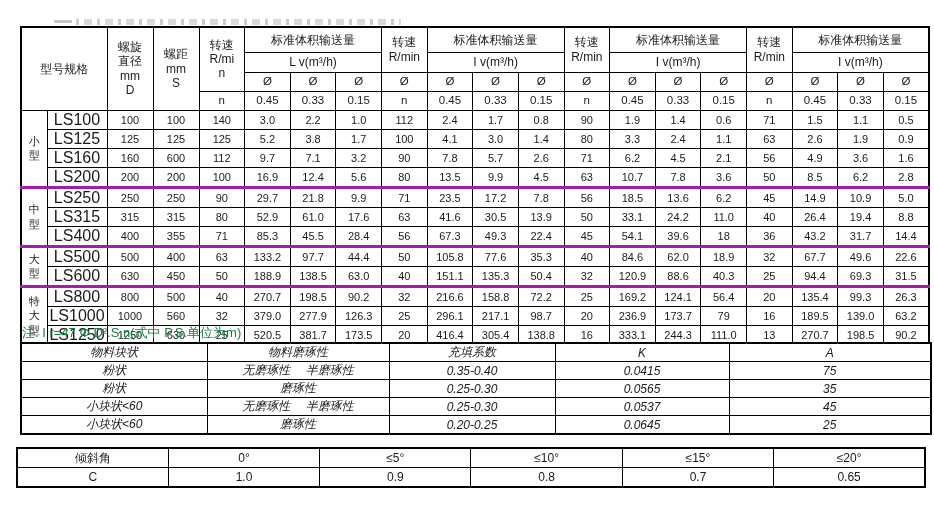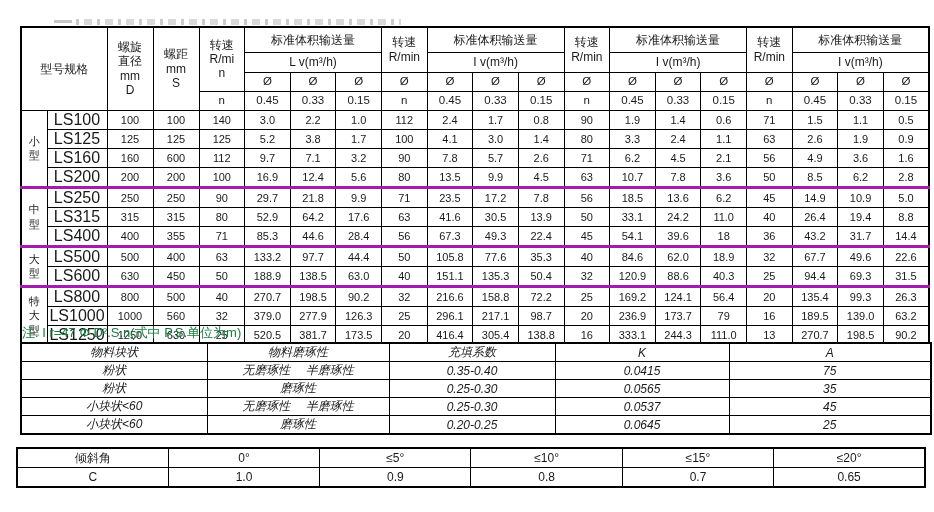--- a/index.html
+++ b/index.html
@@ -219,42 +219,42 @@
           <td>14.9</td>
           <td>10.9</td>
           <td>5.0</td>
         </tr>
         <tr>
           <td class="model">LS315</td>
           <td>315</td>
           <td>315</td>
           <td>80</td>
           <td>52.9</td>
-          <td>64.2</td>
+          <td>61.0</td>
           <td>17.6</td>
           <td>63</td>
           <td>41.6</td>
           <td>30.5</td>
           <td>13.9</td>
           <td>50</td>
           <td>33.1</td>
           <td>24.2</td>
           <td>11.0</td>
           <td>40</td>
           <td>26.4</td>
           <td>19.4</td>
           <td>8.8</td>
         </tr>
         <tr>
           <td class="model">LS400</td>
           <td>400</td>
           <td>355</td>
           <td>71</td>
           <td>85.3</td>
-          <td>44.6</td>
+          <td>45.5</td>
           <td>28.4</td>
           <td>56</td>
           <td>67.3</td>
           <td>49.3</td>
           <td>22.4</td>
           <td>45</td>
           <td>54.1</td>
           <td>39.6</td>
           <td>18</td>
           <td>36</td>

